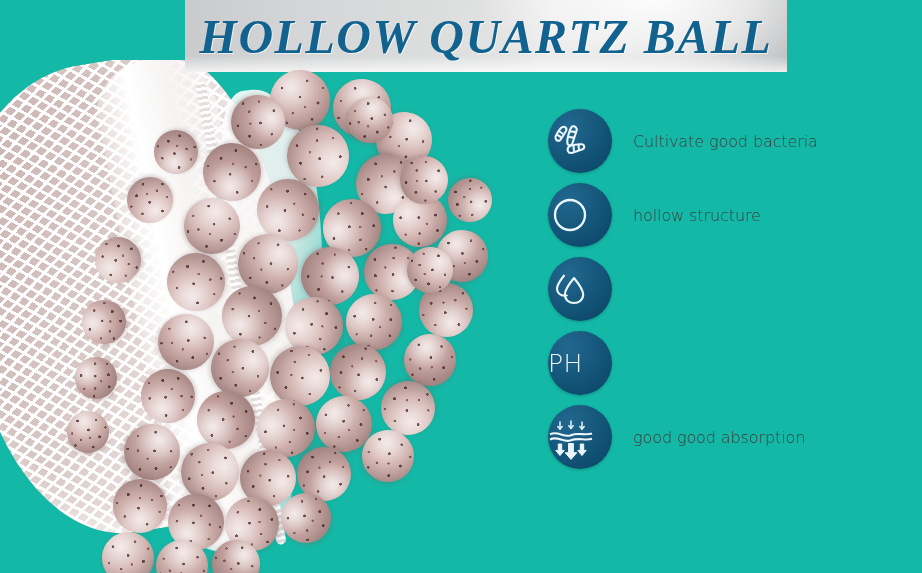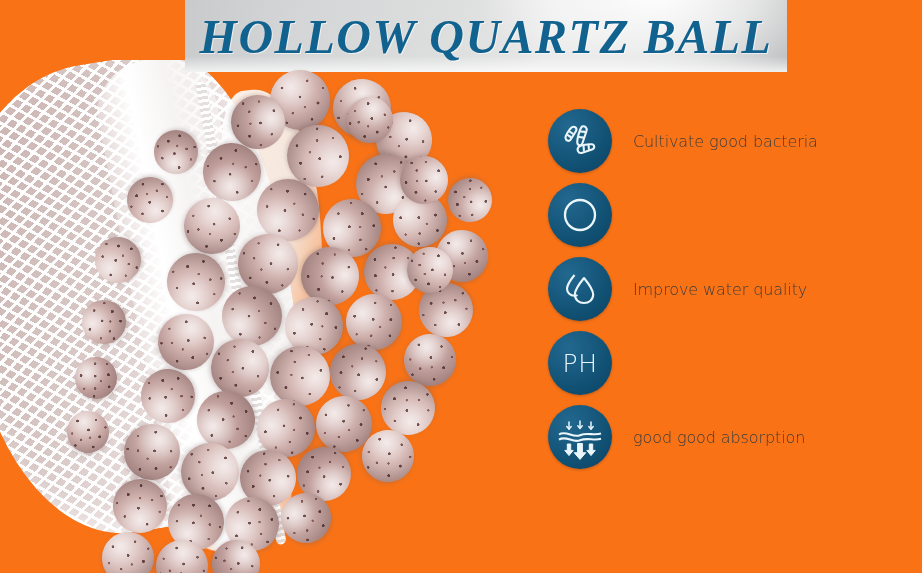--- a/index.html
+++ b/index.html
@@ -1,17 +1,17 @@
 <!DOCTYPE html>
 <html><head>
 <meta charset="utf-8">
 <style>
   html,body{margin:0;padding:0;background:#fff;}
   body{font-family:"Liberation Sans",sans-serif;}
-  #page{position:relative;width:922px;height:573px;background:#f97316;overflow:hidden;}
+  #page{position:relative;width:922px;height:573px;background:#14b8a6;overflow:hidden;}
 
   
   #title-banner{
     position:absolute;left:185px;top:0;width:602px;height:72px;
     background:
       radial-gradient(ellipse 260px 150px at 78% -10%, rgba(255,255,255,.98) 0%, rgba(255,255,255,.55) 38%, rgba(255,255,255,0) 68%),
       linear-gradient(100deg,#c9cacb 0%,#d4d5d6 18%,#dcdddd 42%,#e7e7e7 60%,#d2d3d4 82%,#bfc0c1 100%);
   }
   #title-banner:after{
     content:"";position:absolute;left:0;right:0;bottom:0;height:16px;
@@ -83,21 +83,21 @@
     opacity:.9;
   }
 
   
   #features{position:absolute;left:548px;top:104px;width:374px;}
   .feature-row{position:relative;height:74px;display:flex;align-items:center;}
   .feature-icon{
     position:relative;flex:0 0 auto;width:64px;height:64px;border-radius:50%;
     background:radial-gradient(circle at 32% 26%,#22688f 0%,#1a5c82 32%,#115274 60%,#0c4164 100%);
     box-shadow:0 1px 3px rgba(0,0,0,.22);
-    display:flex;align-items:center;justify-content:center;
+    display:flex;align-items:center;
   }
   .feature-icon svg{display:block;}
   .ph-text{
     font-family:"DejaVu Sans",sans-serif;font-size:25px;font-weight:300;
     color:#eaf6fb;letter-spacing:.5px;line-height:1;
   }
   .feature-label{
     margin-left:21px;font-family:"DejaVu Sans",sans-serif;
     font-size:16px;font-weight:300;color:#3c3c3c;white-space:nowrap;letter-spacing:-.1px;
   }
@@ -187,30 +187,30 @@
       </div>
       <div class="feature-label">Cultivate good bacteria</div>
     </div>
 
     <div class="feature-row">
       <div class="feature-icon">
         <svg width="44" height="44" viewBox="0 0 44 44" fill="none" stroke="#eaf6fb" stroke-width="2.3">
           <circle cx="22" cy="22" r="15"></circle>
         </svg>
       </div>
+      <div class="feature-label">hollow structure</div>
     </div>
 
     <div class="feature-row">
       <div class="feature-icon">
         <svg width="44" height="44" viewBox="0 0 44 44" fill="none" stroke="#eaf6fb" stroke-width="2.1" stroke-linejoin="round">
           <path d="M16.5 8 C16.5 8 9 17.2 9 21.8 C9 25.9 12.4 28.7 16.5 28.7 C17.6 28.7 18.6 28.5 19.5 28.1"></path>
           <path d="M26 11 C26 11 16.8 22.2 16.8 27.6 C16.8 32.6 20.9 36 26 36 C31.1 36 35.2 32.6 35.2 27.6 C35.2 22.2 26 11 26 11 Z"></path>
         </svg>
       </div>
-      <div class="feature-label">Improve water quality</div>
     </div>
 
 
     <div class="feature-row">
       <div class="feature-icon">
         <span class="ph-text">PH</span>
       </div>
     </div>
 
     <div class="feature-row">

